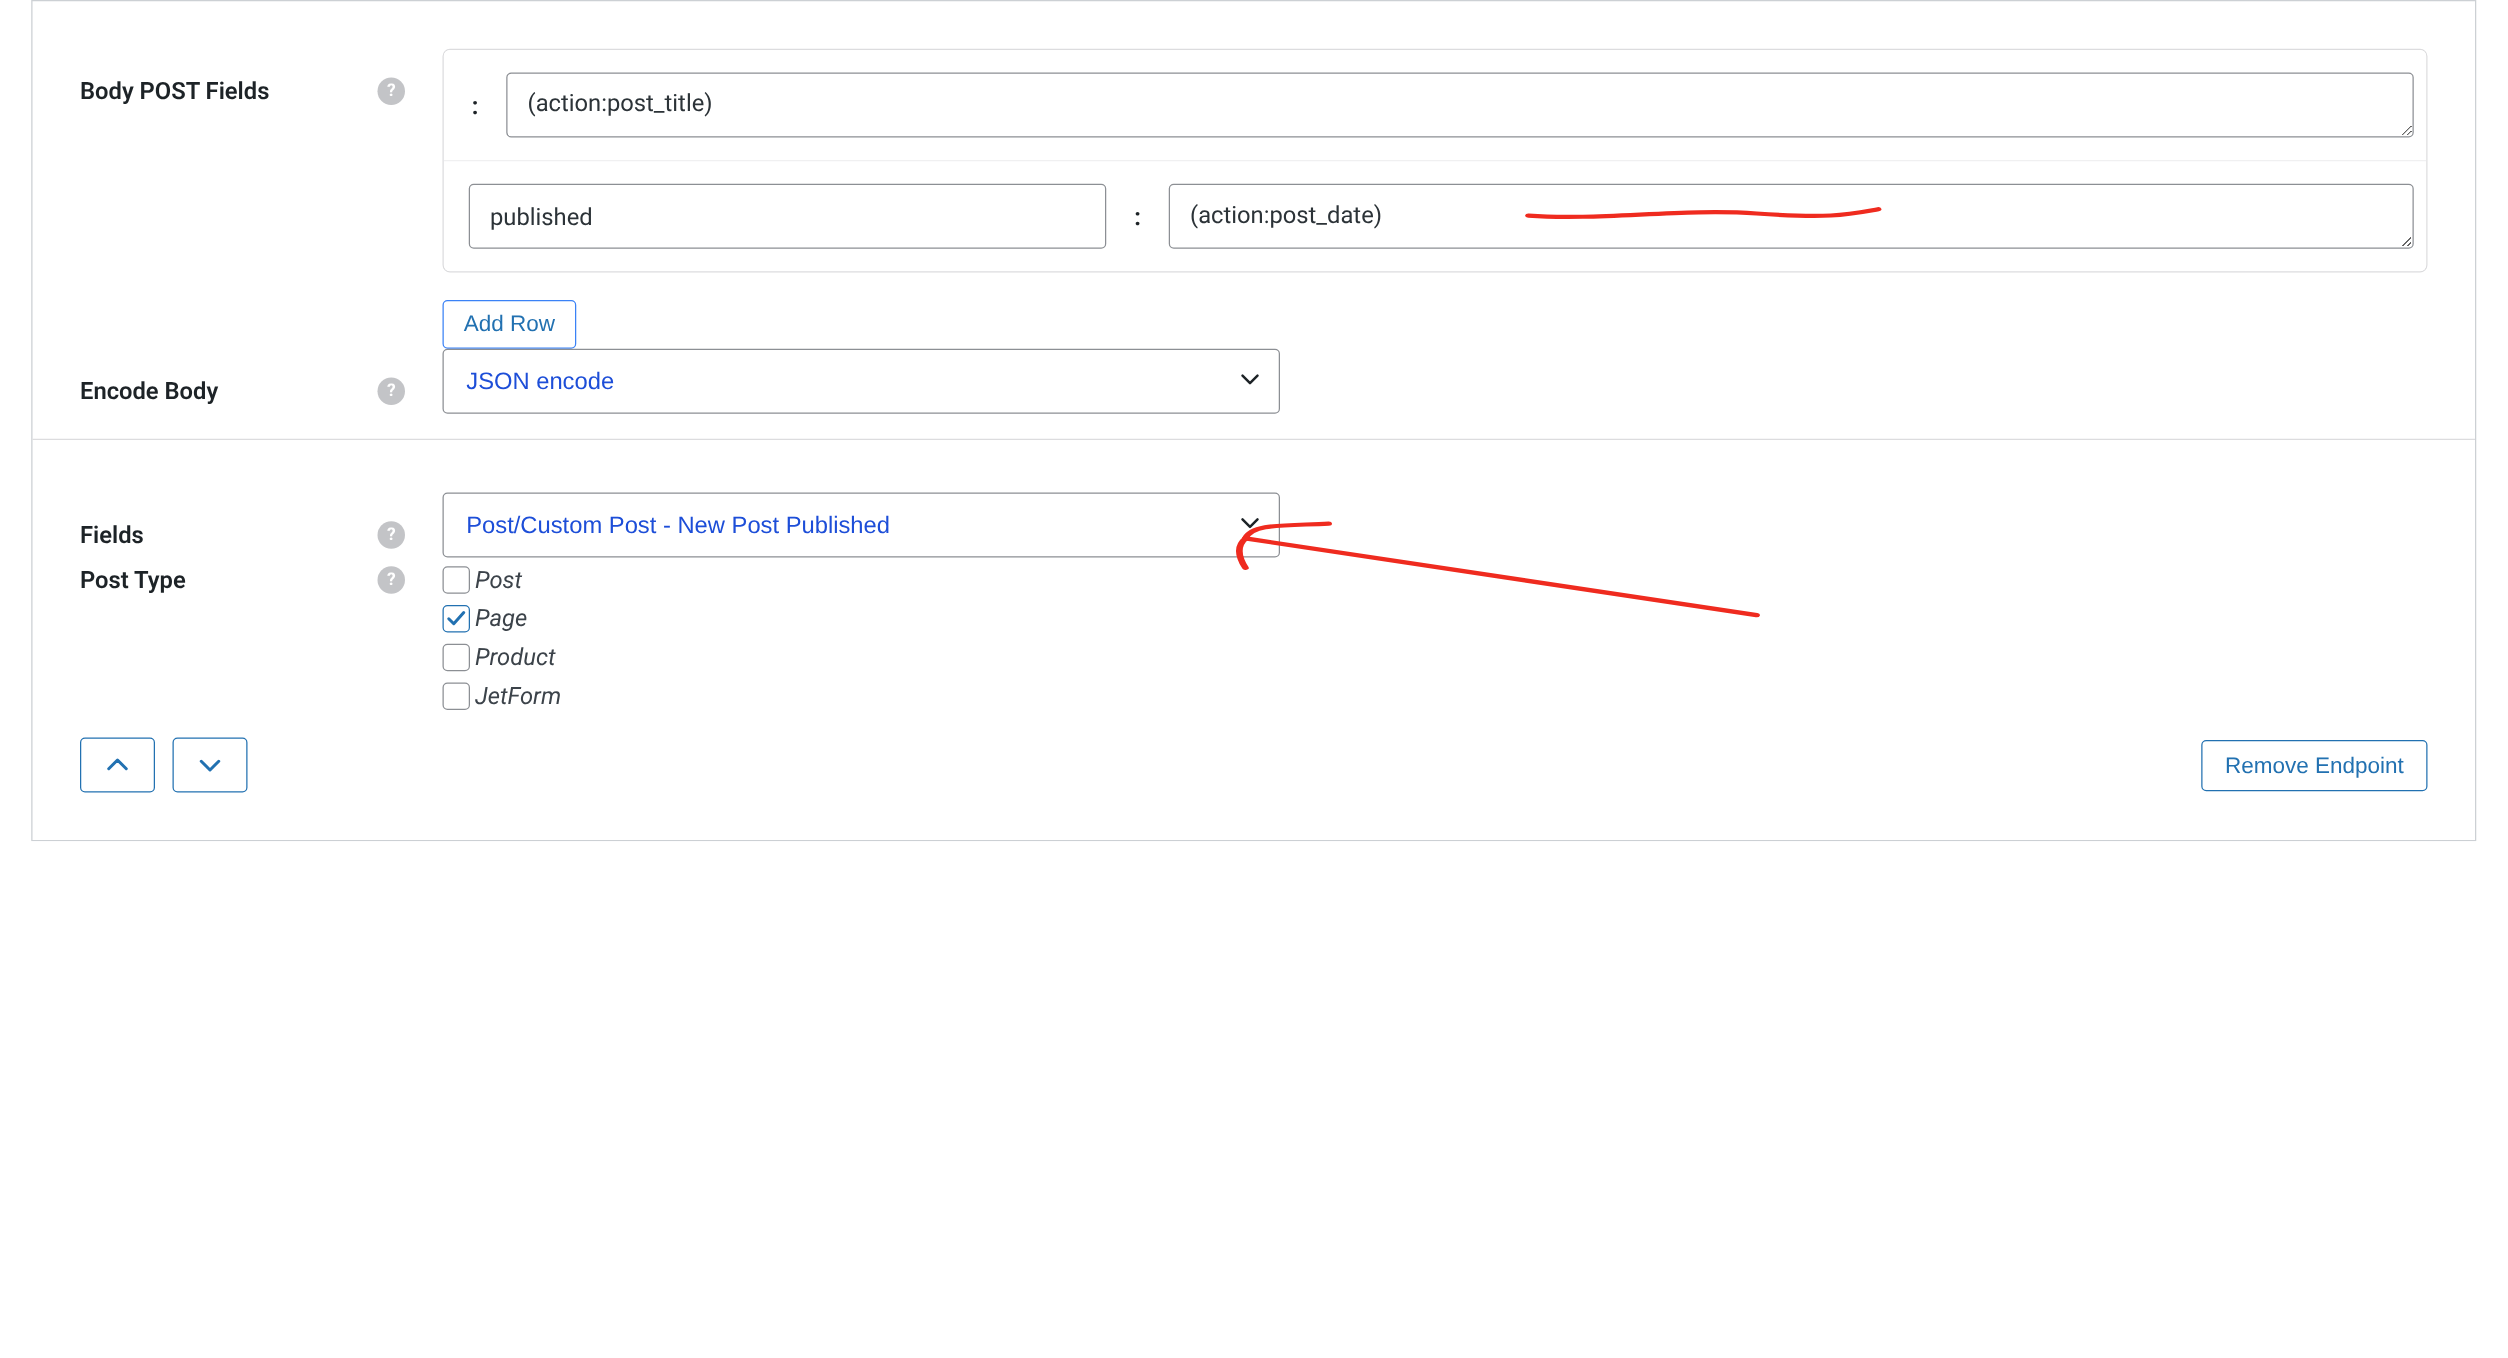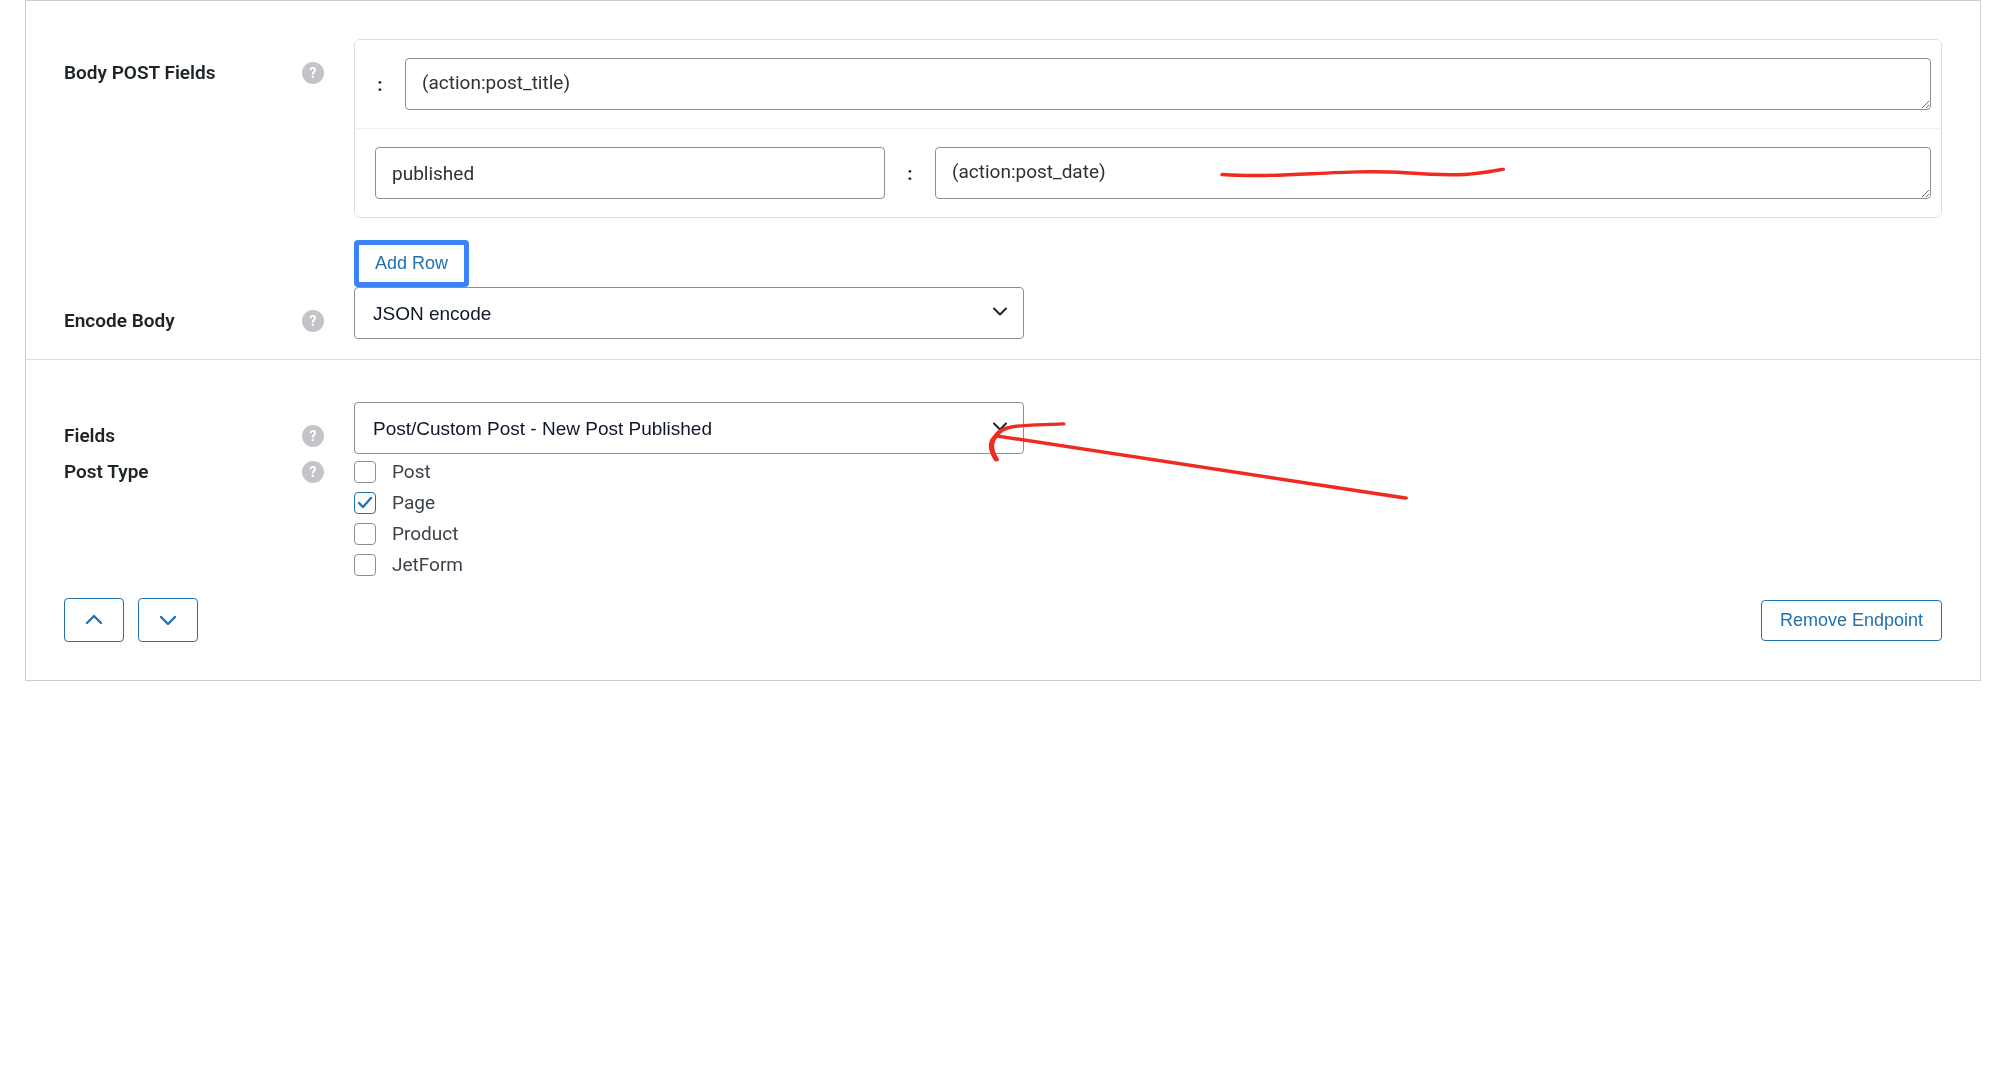--- a/index.html
+++ b/index.html
@@ -88,53 +88,53 @@
     }
     .rep-row textarea { padding-top: 13px; line-height: 1.2; resize: both; min-height: 52px; }
     .rep-key { width: 510px; flex-shrink: 0; }
     .rep-sep { width: 10px; text-align: center; font-weight: 700; color: #1d2327; }
     .rep-val { flex: 1; }
     .add-row {
       margin-top: 22px;
     }
     .btn-outline-blue {
       display: inline-block;
-      border: 5px solid #3b82f6;
+      border: 1px solid #3b82f6;
       color: #2271b1;
       background: #fff;
       padding: 8px 16px;
       border-radius: 4px;
       font-size: 18px;
       cursor: pointer;
     }
     .select {
       width: 670px;
       height: 52px;
       border: 1px solid #8c8f94;
       border-radius: 4px;
       padding: 0 42px 0 18px;
       font-size: 19px;
-      color: #0f172a;
+      color: #1d4ed8;
       background: #fff;
       appearance: none;
       -webkit-appearance: none;
       position: relative;
       cursor: pointer;
     }
     .select-wrap { position: relative; display: inline-block; }
     .select-wrap .chev {
       position: absolute;
       right: 16px;
       top: 50%;
       transform: translateY(-50%);
       pointer-events: none;
       color: #1d2327;
     }
     .checkbox-list { display: flex; flex-direction: column; gap: 8px; padding-top: 6px; }
-    .checkbox-item { display: flex; align-items: center; gap: 16px; cursor: pointer; }
+    .checkbox-item { display: flex; align-items: center; gap: 4px; cursor: pointer; font-style: italic; }
     .cb {
       width: 22px; height: 22px;
       border: 1px solid #8c8f94;
       border-radius: 4px;
       display: inline-flex;
       align-items: center;
       justify-content: center;
       background: #fff;
       flex-shrink: 0;
     }

